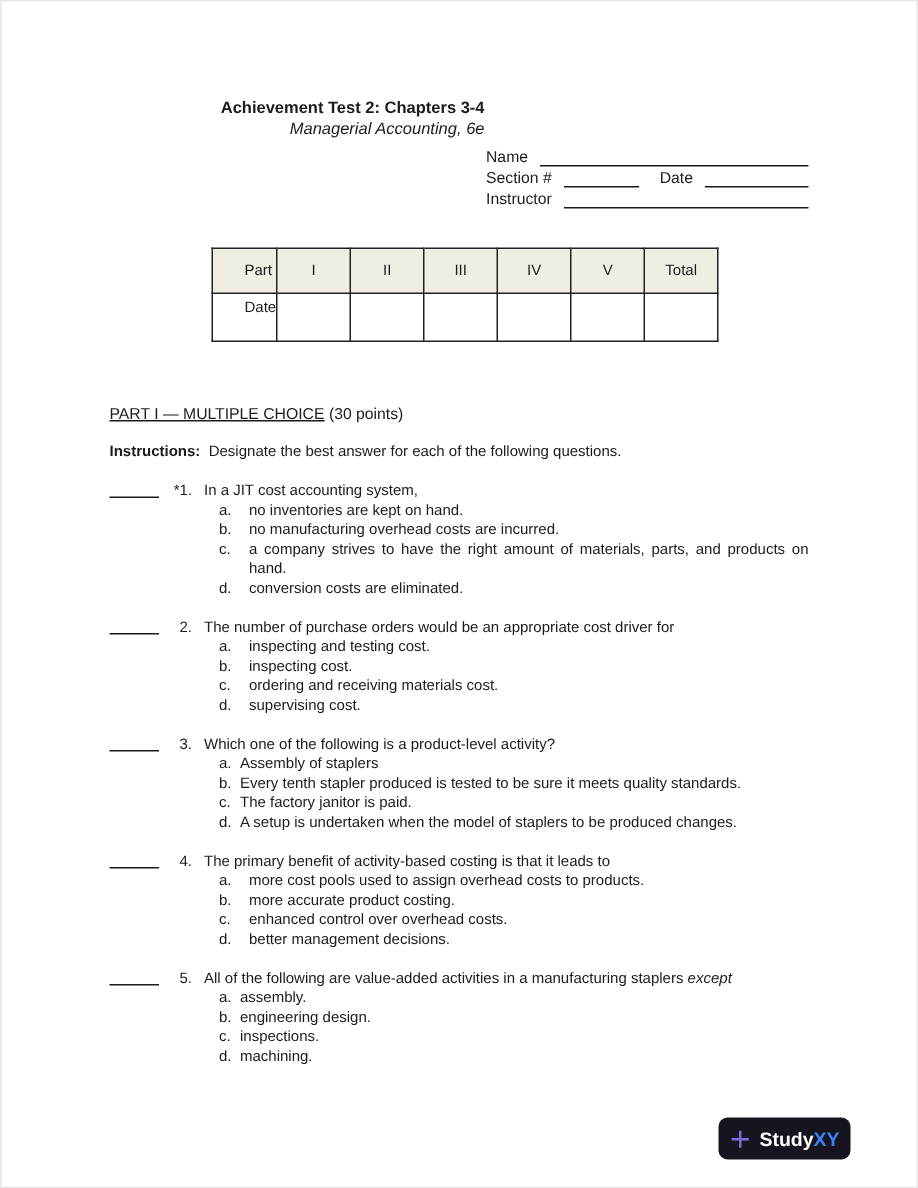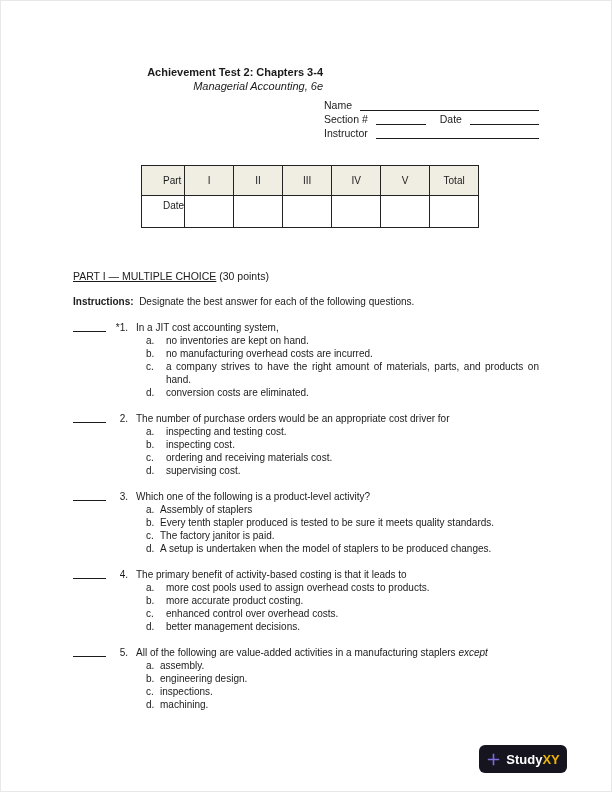--- a/index.html
+++ b/index.html
@@ -52,21 +52,21 @@
   .opt-text.justify { text-align:justify; }
   .ital { font-style:italic; }
 
   
   .logo {
     position:absolute; right:44px; bottom:18px; width:88px; height:28px;
     background:#15141f; border-radius:6px;
     display:flex; align-items:center; justify-content:center; gap:5px;
   }
   .logo-text { font-size:13px; font-weight:bold; letter-spacing:0; color:#ffffff; }
-  .logo-text .accent { color:#eab308; }
+  .logo-text .accent { color:#3b82f6; }
 </style>
 </head>
 <body>
 
 <div class="page">
 
   <div class="header-row">
     <div class="title-block">
       <div class="doc-title">Achievement Test 2: Chapters 3-4</div>
       <div class="doc-subtitle">Managerial Accounting, 6e</div>

